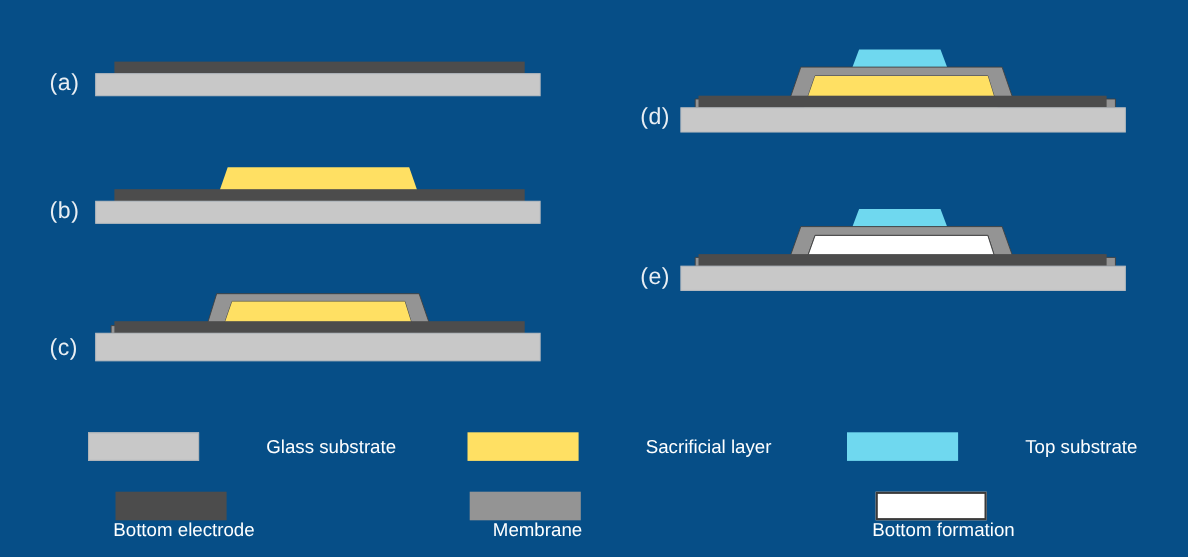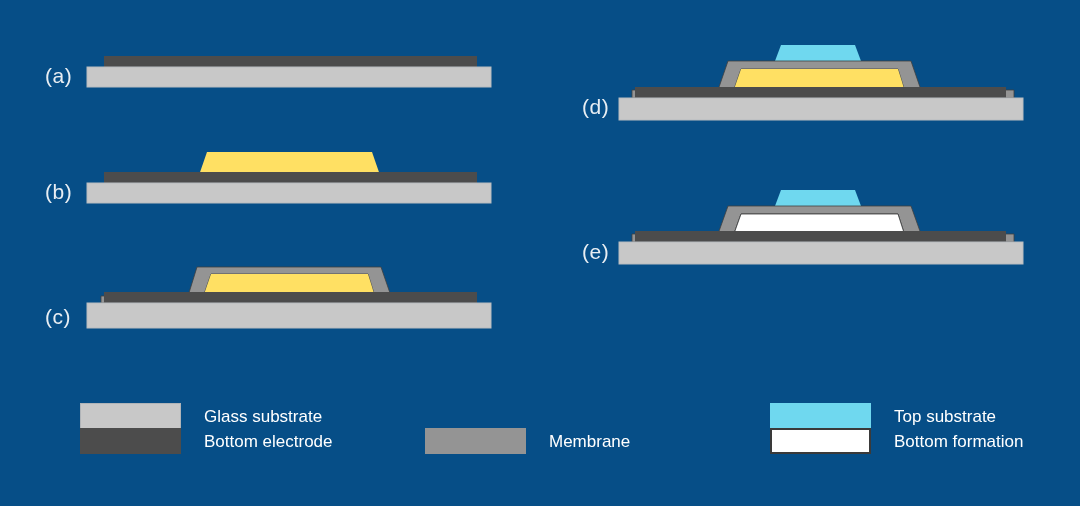--- a/index.html
+++ b/index.html
@@ -52,22 +52,22 @@
   .legend-col.col0 { left: 80px; }
   .legend-col.col1 { left: 425px; }
   .legend-col.col2 { left: 770px; }
   .legend-row {
     position: absolute;
     left: 0;
     height: 30px;
     display: flex;
     align-items: center;
   }
-  .legend-row.r0 { top: 21px; }
-  .legend-row.r1 { top: 46px; }
+  .legend-row.r0 { top: 11px; gap: 38px; }
+  .legend-row.r1 { top: 67px; flex-direction: column; }
   .legend-swatch {
     width: 101px;
     height: 26px;
     box-sizing: border-box;
     flex: 0 0 auto;
   }
   .legend-text {
     margin-left: 23px;
     color: #ffffff;
     font-size: 17px;
@@ -132,20 +132,24 @@
         <div class="legend-swatch" style="background:#c8c8c8; border:1px solid #b0b4b8;"></div>
         <div class="legend-text">Glass substrate</div>
       </div>
       <div class="legend-row r1">
         <div class="legend-swatch" style="background:#4c4c4c;"></div>
         <div class="legend-text">Bottom electrode</div>
       </div>
     </div>
 
     <div class="legend-col col1">
+      <div class="legend-row r0">
+        <div class="legend-swatch" style="background:#ffe063;"></div>
+        <div class="legend-text">Sacrificial layer</div>
+      </div>
       <div class="legend-row r1">
         <div class="legend-swatch" style="background:#949494;"></div>
         <div class="legend-text">Membrane</div>
       </div>
     </div>
 
     <div class="legend-col col2">
       <div class="legend-row r0">
         <div class="legend-swatch" style="background:#6fd8ef;"></div>
         <div class="legend-text">Top substrate</div>

